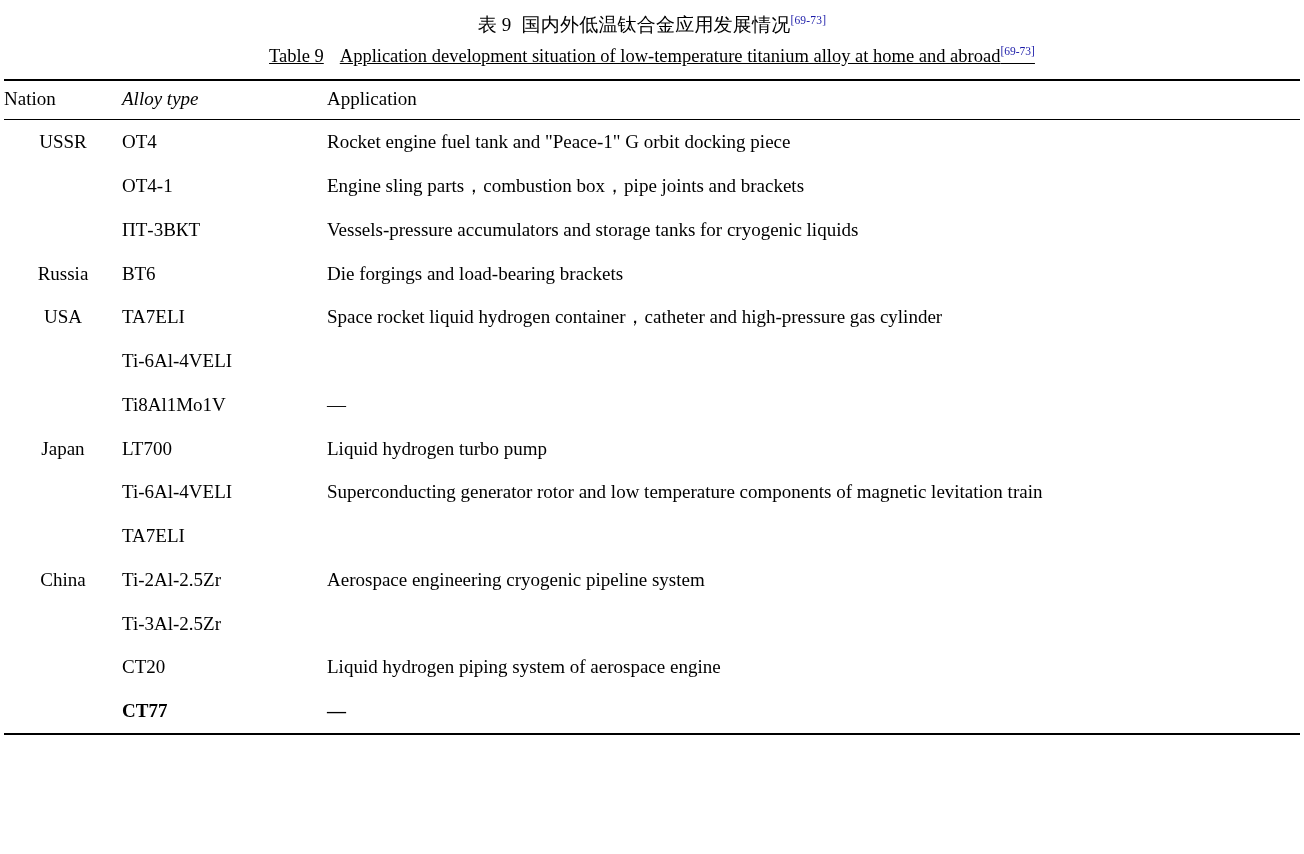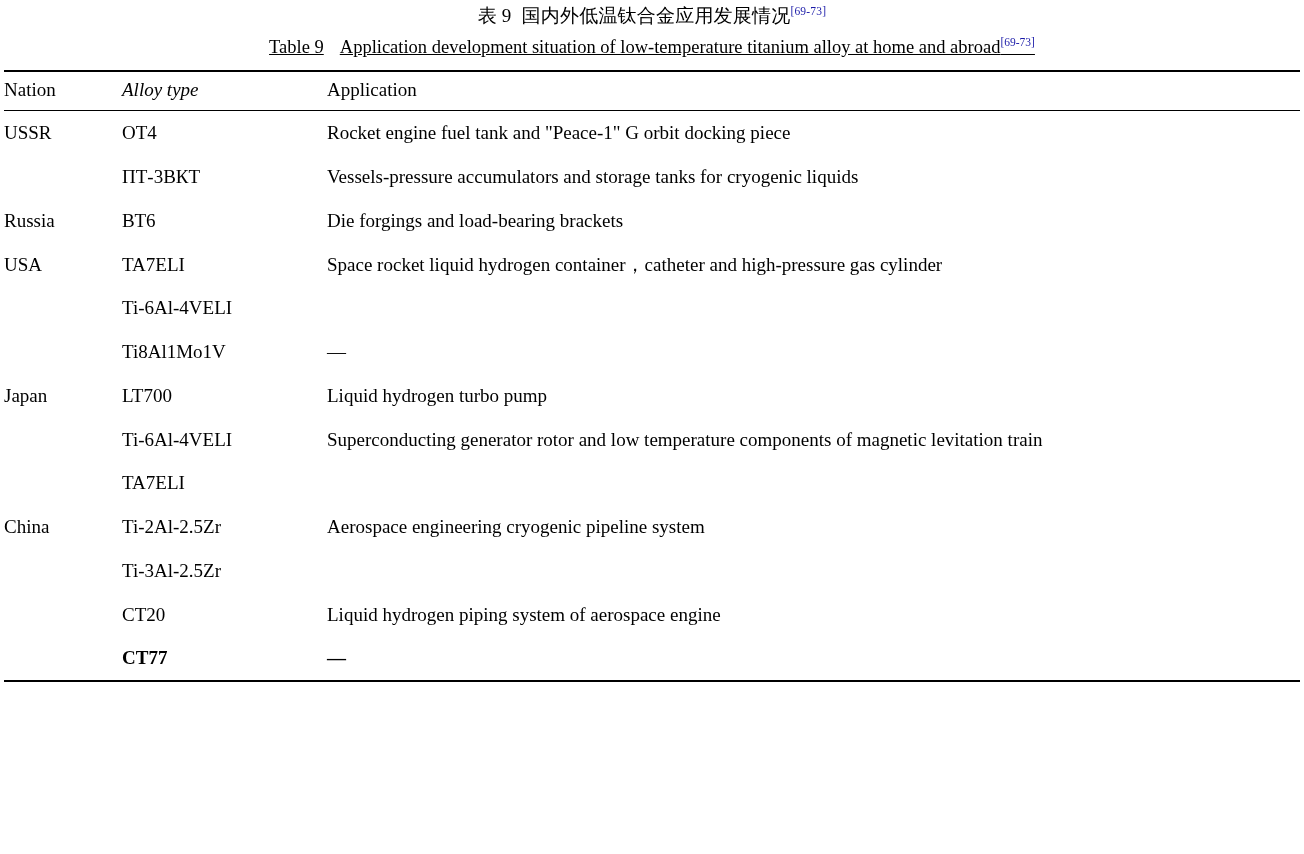--- a/index.html
+++ b/index.html
@@ -12,21 +12,21 @@
     height: 854px;
     font-family: "Liberation Serif", serif;
     color: #000000;
     overflow: hidden;
   }
   .page {
     position: relative;
     width: 1304px;
     height: 714px;
     box-sizing: border-box;
-    padding: 0 4px;
+    padding: 9px 4px;
   }
   .caption-cn {
     text-align: center;
     font-size: 19px;
     line-height: 1.2;
     padding-top: 5px;
     letter-spacing: 0.2px;
   }
   .caption-en {
     text-align: center;
@@ -67,21 +67,21 @@
   .rule-bottom {
     border-bottom: 2.2px solid #000;
     font-weight: bold;
   }
   table.data tbody td {
     padding: 10px 0 10px 0;
     vertical-align: top;
     font-size: 19px;
     line-height: 1.25;
   }
-  td.col-nation { width: 118px; padding-left: 6px; }
+  td.col-nation { width: 118px; padding-left: 6px; text-align: center; }
   td.col-alloy  { width: 205px; }
   td.col-app    { width: auto; }
   th.col-nation { width: 118px; padding-left: 6px; }
   th.col-alloy  { width: 205px; font-style: italic; }
   th.col-app    { width: auto; }
   tr.group-start td {
     padding-top: 14px;
   }
 </style>
 </head>
@@ -103,20 +103,25 @@
         <th class="col-nation">Nation</th>
         <th class="col-alloy">Alloy type</th>
         <th class="col-app">Application</th>
       </tr>
     </thead>
     <tbody>
         <tr>
           <td class="col-nation">USSR</td>
           <td class="col-alloy">OT4</td>
           <td class="col-app">Rocket engine fuel tank and "Peace-1" G orbit docking piece</td>
+        </tr>
+        <tr>
+          <td class="col-nation"></td>
+          <td class="col-alloy">OT4-1</td>
+          <td class="col-app">Engine sling parts，combustion box，pipe joints and brackets</td>
         </tr>
         <tr>
           <td class="col-nation"></td>
           <td class="col-alloy">ПТ-3ВКТ</td>
           <td class="col-app">Vessels-pressure accumulators and storage tanks for cryogenic liquids</td>
         </tr>
         <tr class="group-start">
           <td class="col-nation">Russia</td>
           <td class="col-alloy">ВТ6</td>
           <td class="col-app">Die forgings and load-bearing brackets</td>

